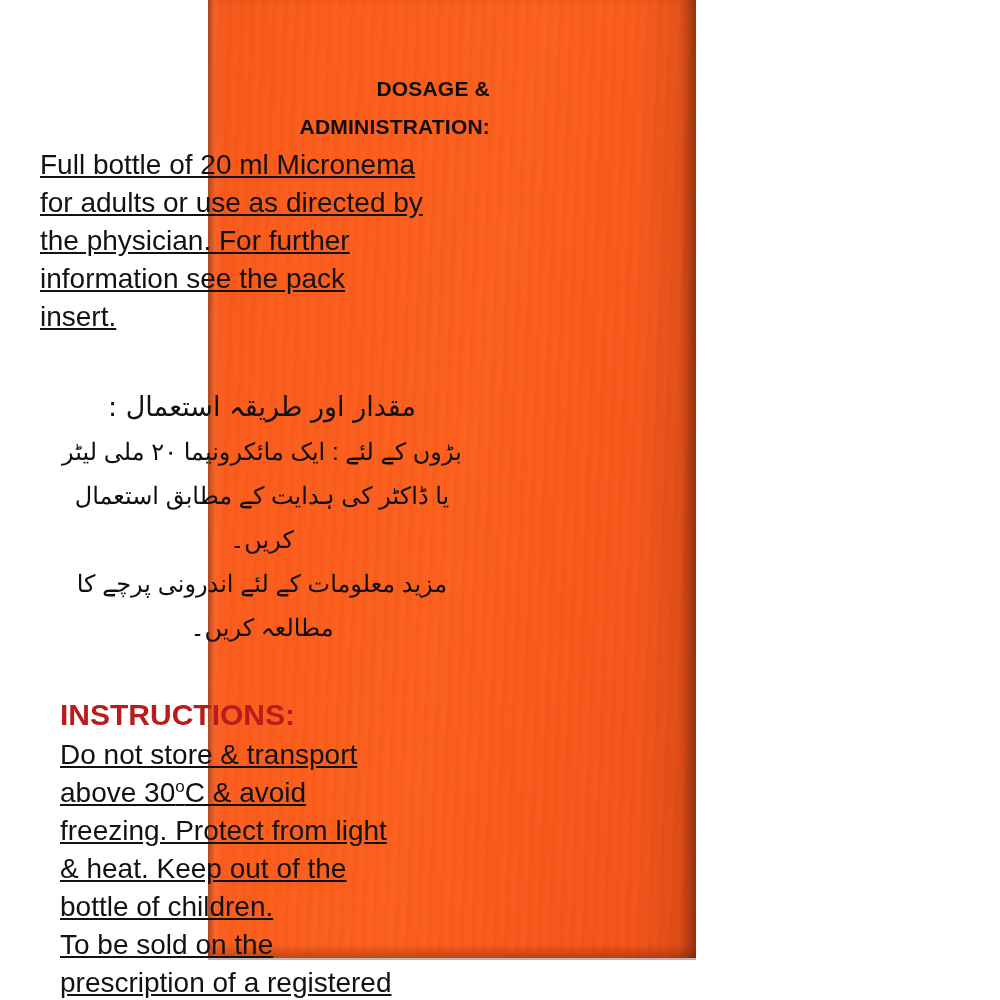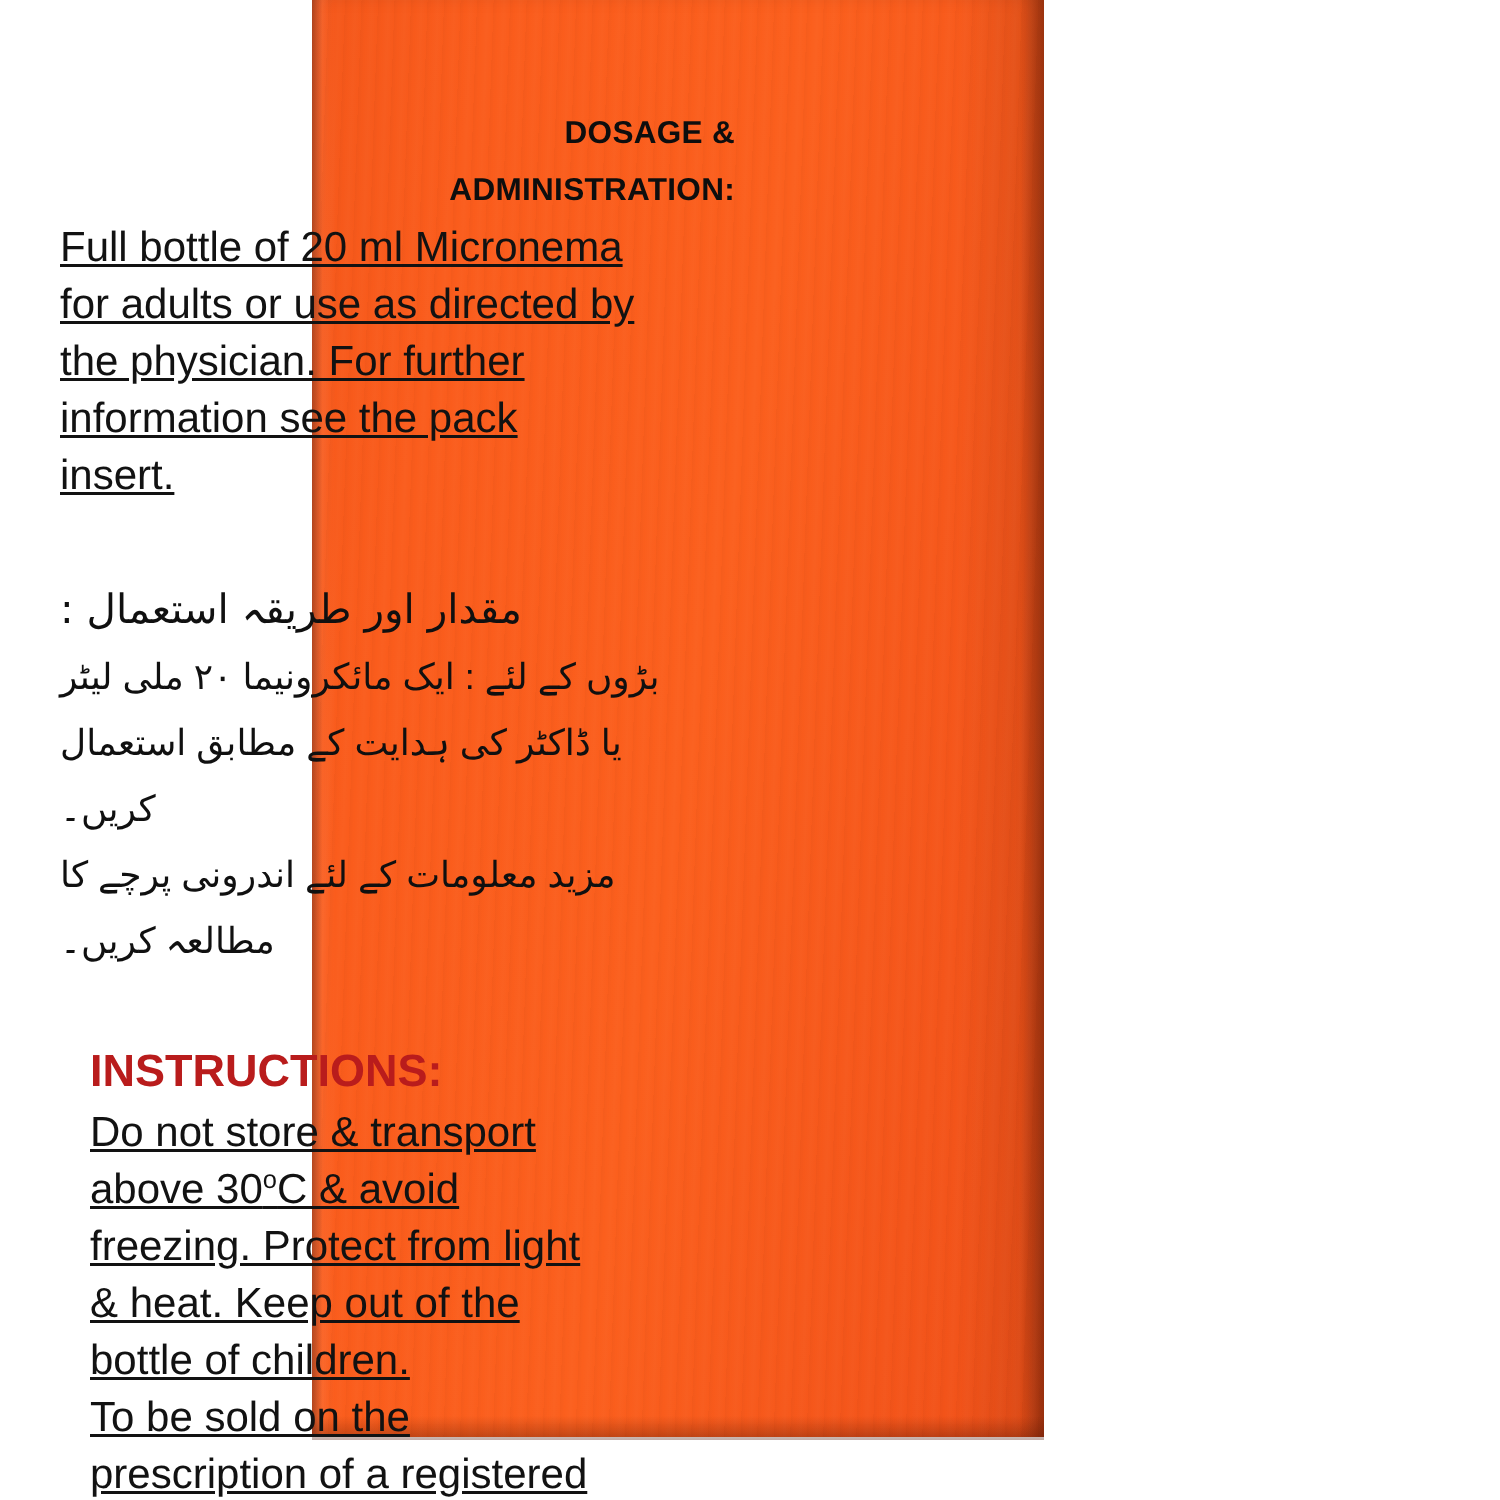--- a/index.html
+++ b/index.html
@@ -100,21 +100,21 @@
     font-size: 28px;
     font-weight: 400;
     line-height: 38px;
     color: #121212;
     text-decoration: underline;
   }
 
   .urdu-block {
     margin-top: 48px;
     direction: rtl;
-    text-align: left;
+    text-align: center;
     padding-right: 6px;
   }
 
   .urdu-title {
     font-size: 27px;
     line-height: 46px;
     color: #101010;
     font-family: "DejaVu Sans", sans-serif;
   }
 

